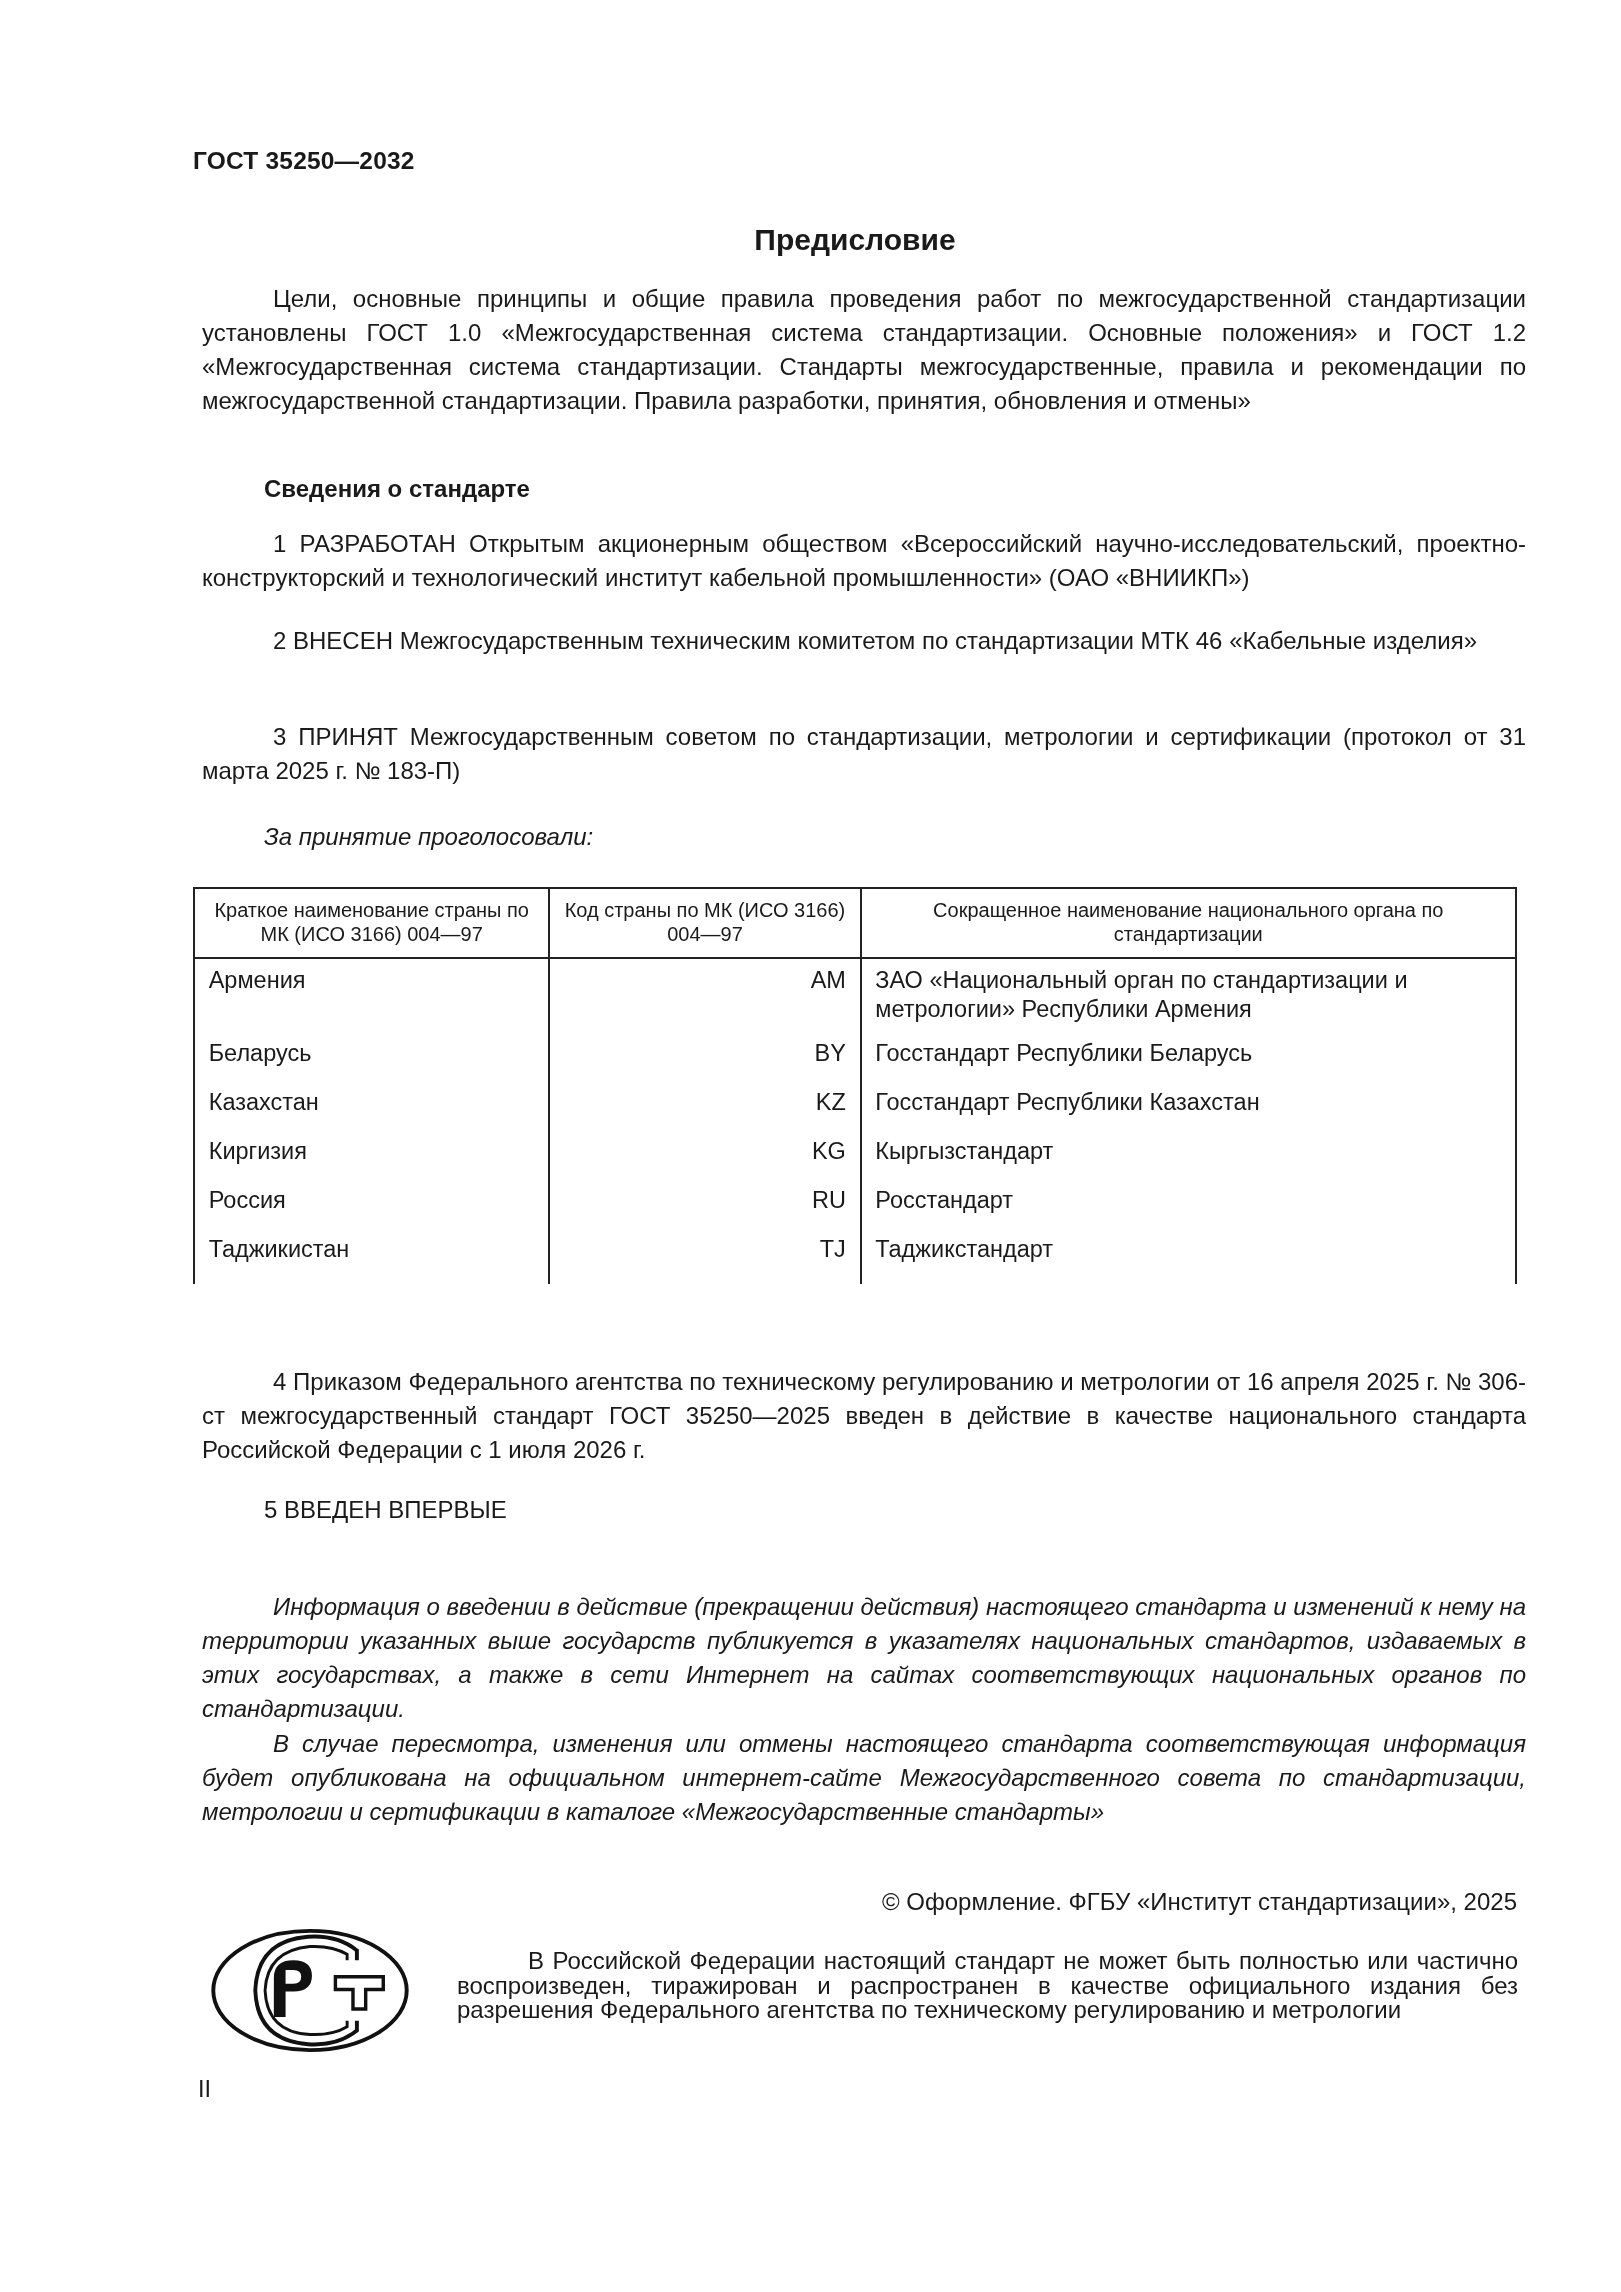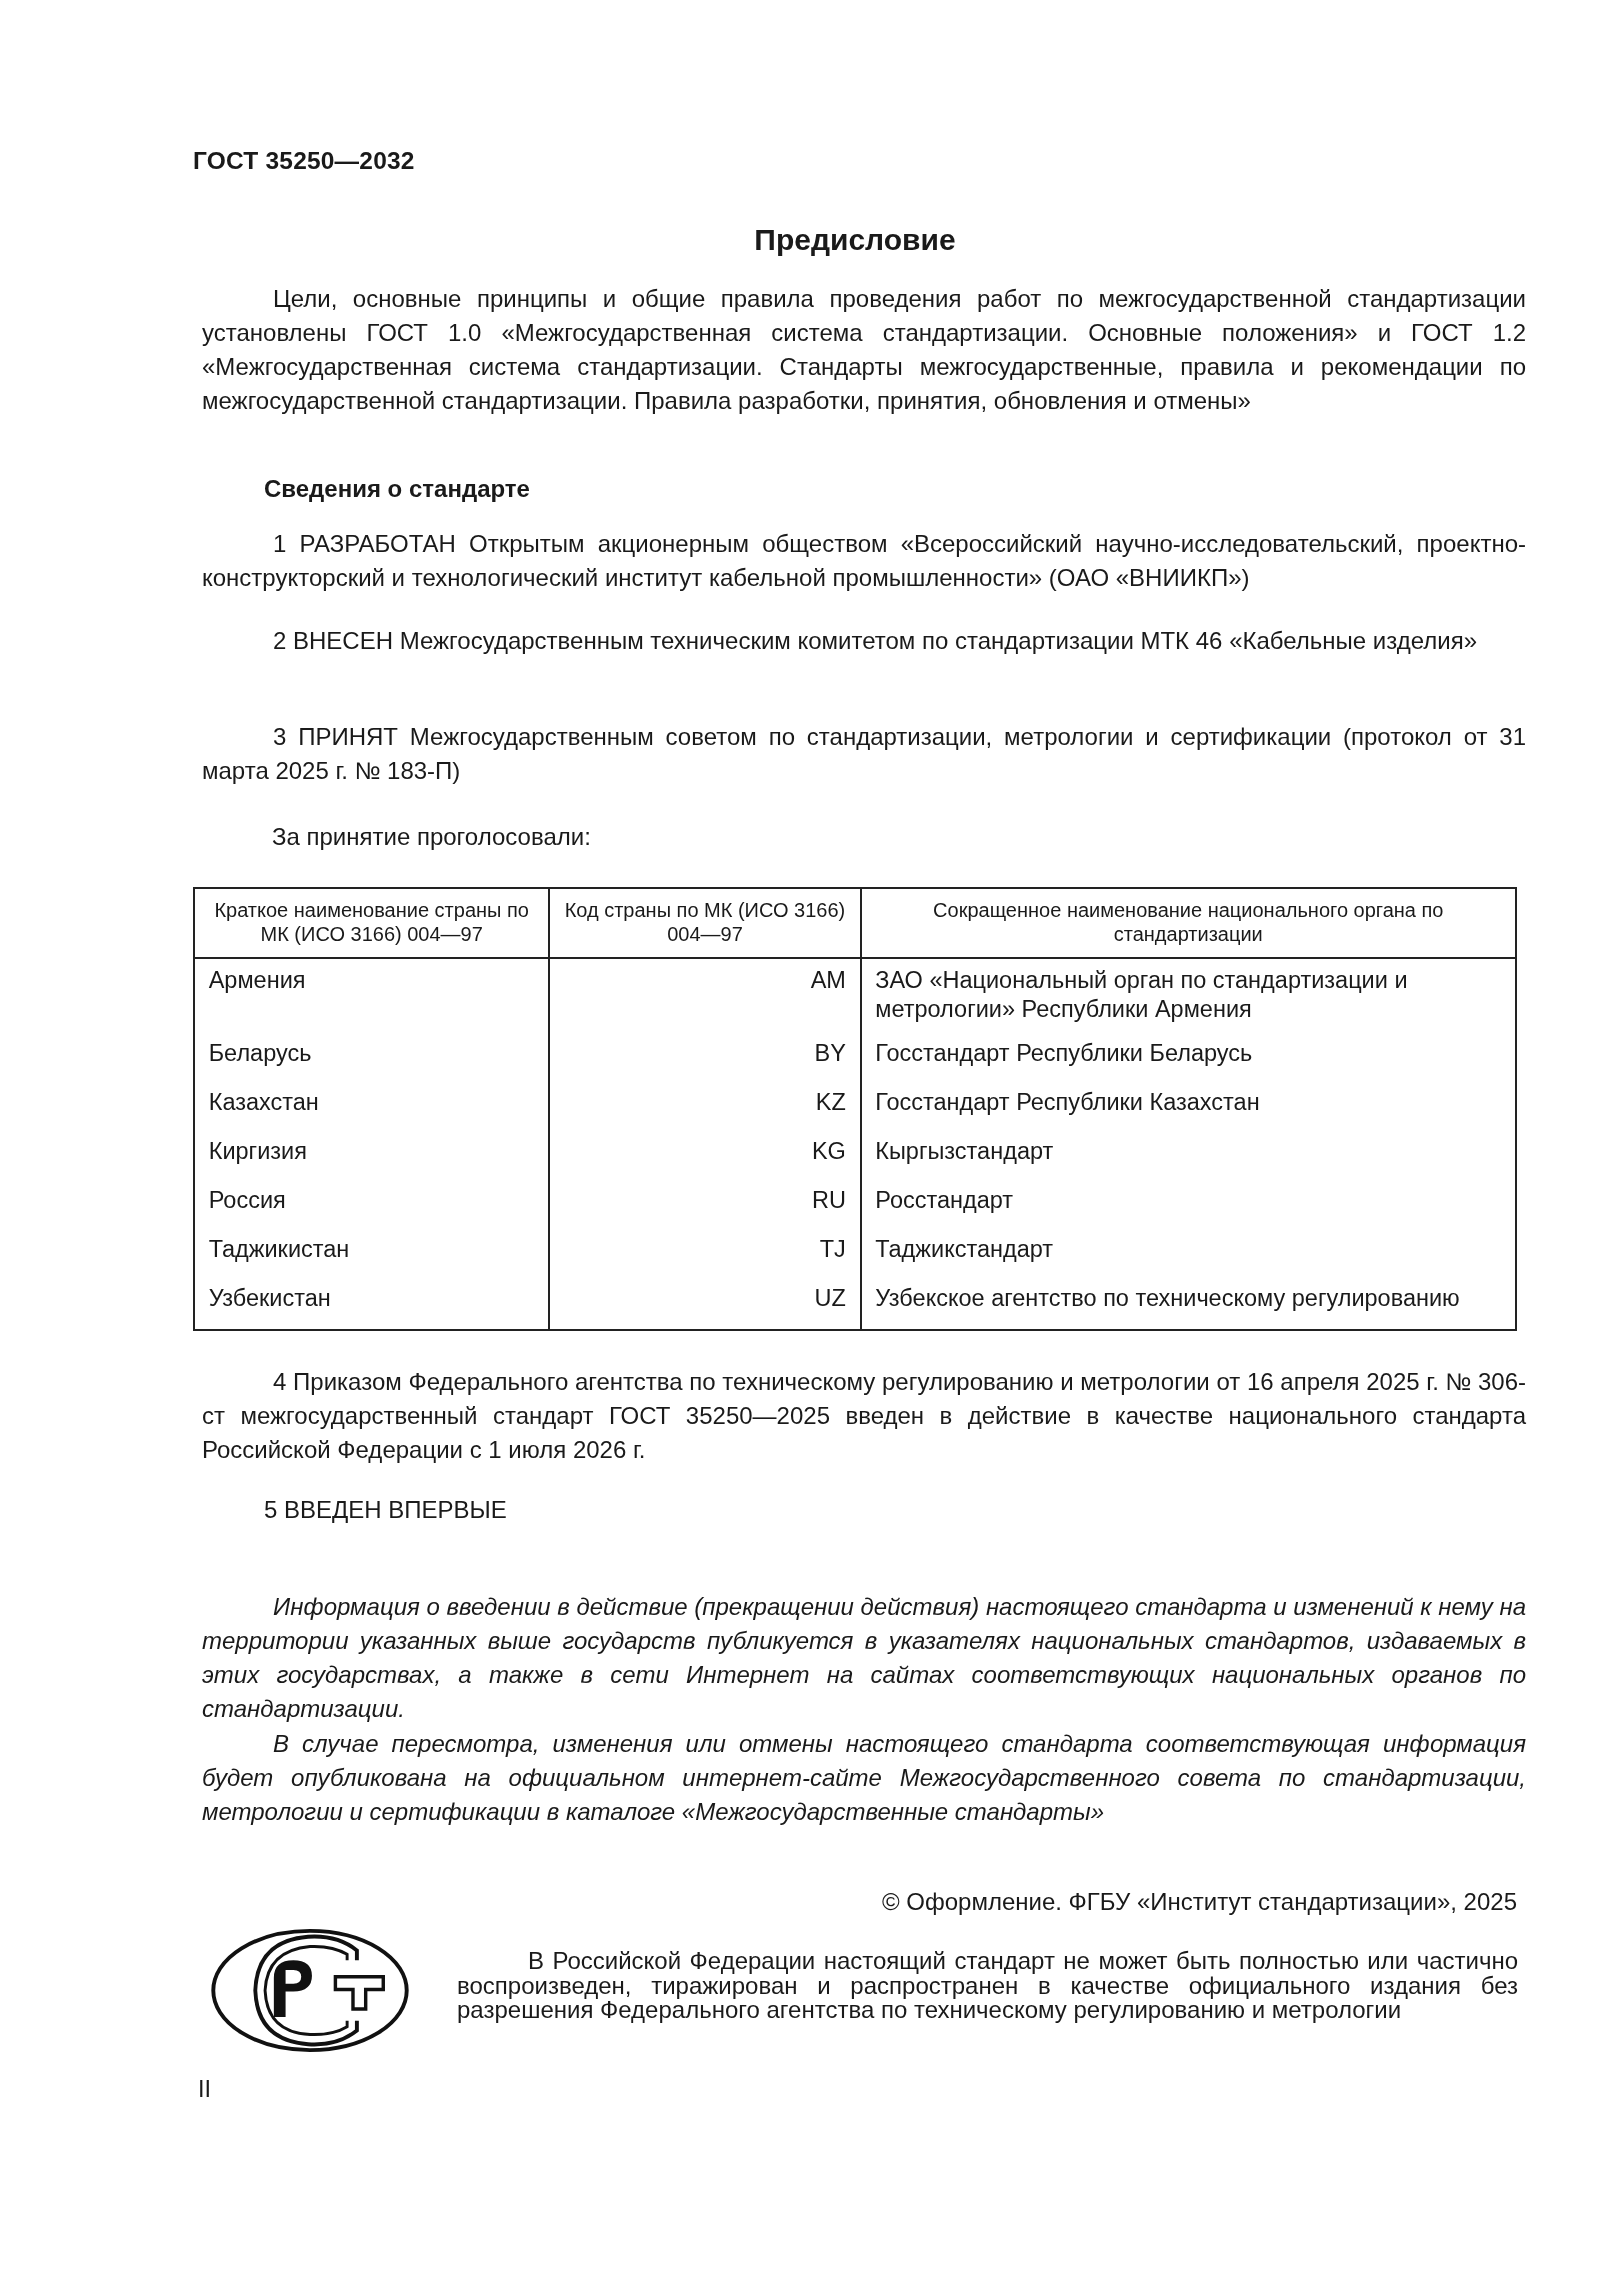--- a/index.html
+++ b/index.html
@@ -39,21 +39,21 @@
 <div class="abs para" style="top:282px;"><span class="indent"></span><span>Цели, основные принципы и общие правила проведения работ по межгосударственной стандартизации установлены ГОСТ 1.0 «Межгосударственная система стандартизации. Основные положения» и ГОСТ 1.2 «Межгосударственная система стандартизации. Стандарты межгосударственные, правила и рекомендации по межгосударственной стандартизации. Правила разработки, принятия, обновления и отмены»</span></div>
 
 <div class="abs subhead" style="top:475px;">Сведения о стандарте</div>
 
 <div class="abs para" style="top:527px;"><span class="indent"></span><span>1  РАЗРАБОТАН Открытым акционерным обществом «Всероссийский научно-исследовательский, проектно-конструкторский и технологический институт кабельной промышленности» (ОАО «ВНИИКП»)</span></div>
 
 <div class="abs para" style="top:624px;"><span class="indent"></span><span>2  ВНЕСЕН Межгосударственным техническим комитетом по стандартизации МТК 46 «Кабельные изделия»</span></div>
 
 <div class="abs para" style="top:720px;"><span class="indent"></span><span>3  ПРИНЯТ Межгосударственным советом по стандартизации, метрологии и сертификации (протокол от 31 марта 2025 г. № 183-П)</span></div>
 
-<div class="abs plain" style="left:272px; top:823px;">За принятие проголосовали:</div>
+<div class="abs plain" style="left:264px; top:823px;font-style:italic;">За принятие проголосовали:</div>
 
 <table class="votes">
   <colgroup>
     <col style="width:356px">
     <col style="width:312px">
     <col style="width:657px">
   </colgroup>
   <thead>
     <tr>
       <th>Краткое наименование страны по МК (ИСО 3166) 004—97</th>
@@ -85,25 +85,20 @@
     <tr>
       <td>Россия</td>
       <td class="code">RU</td>
       <td>Росстандарт</td>
     </tr>
     <tr>
       <td>Таджикистан</td>
       <td class="code">TJ</td>
       <td>Таджикстандарт</td>
     </tr>
-    <tr class="last">
-      <td>Узбекистан</td>
-      <td class="code">UZ</td>
-      <td>Узбекское агентство по техническому регулированию</td>
-    </tr>
   </tbody>
 </table>
 
 <div class="abs para" style="top:1365px;"><span class="indent"></span><span>4  Приказом Федерального агентства по техническому регулированию и метрологии от 16 апреля 2025 г. № 306-ст межгосударственный стандарт ГОСТ 35250—2025 введен в действие в качестве национального стандарта Российской Федерации с 1 июля 2026 г.</span></div>
 
 <div class="abs plain" style="left:264px; top:1496px;">5  ВВЕДЕН ВПЕРВЫЕ</div>
 
 <div class="abs para italic" style="top:1590px;"><span class="indent"></span><span>Информация о введении в действие (прекращении действия) настоящего стандарта и изменений к нему на территории указанных выше государств публикуется в указателях национальных стандартов, издаваемых в этих государствах, а также в сети Интернет на сайтах соответствующих национальных органов по стандартизации.</span></div>
 
 <div class="abs para italic" style="top:1727px;"><span class="indent"></span><span>В случае пересмотра, изменения или отмены настоящего стандарта соответствующая информация будет опубликована на официальном интернет-сайте Межгосударственного совета по стандартизации, метрологии и сертификации в каталоге «Межгосударственные стандарты»</span></div>

